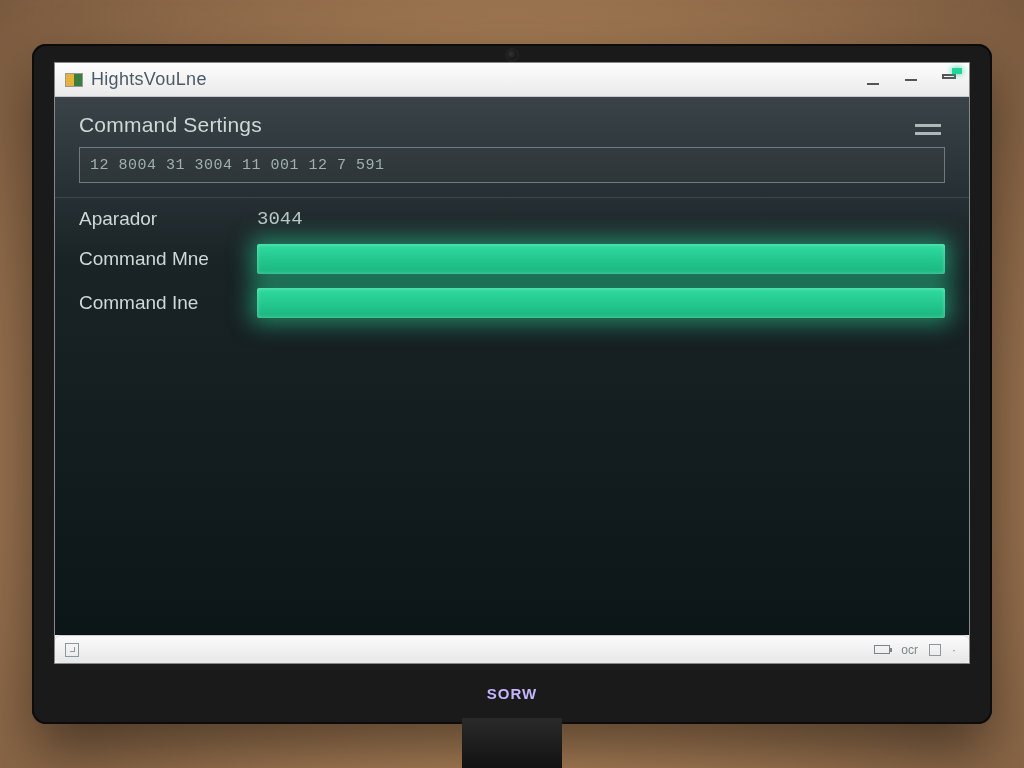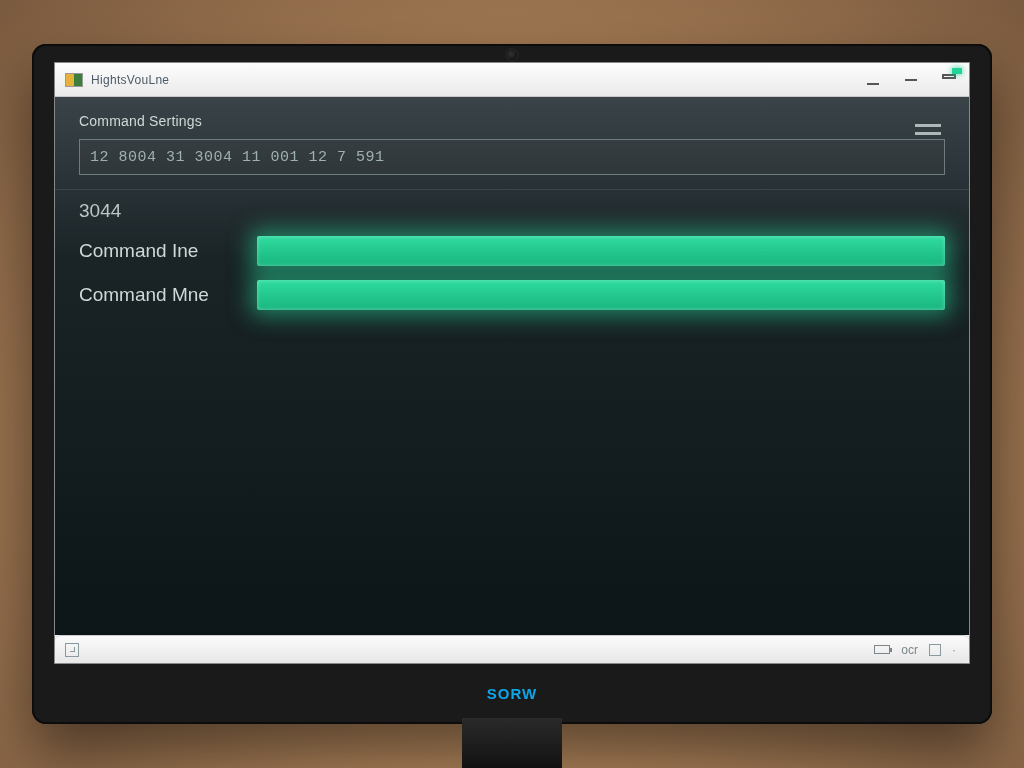--- a/index.html
+++ b/index.html
@@ -20,21 +20,21 @@
     position: relative;
   }
   .webcam {
     position: absolute; top: 6px; left: 50%; transform: translateX(-50%);
     width: 10px; height: 10px; border-radius: 50%;
     background: radial-gradient(circle at 40% 40%, #333 0%, #111 80%);
     box-shadow: 0 0 0 2px #222;
   }
   .brand {
     position: absolute; bottom: 22px; left: 50%; transform: translateX(-50%);
-    color: #0ea5e9; font-weight: bold; font-size: 15px; letter-spacing: 1px;
+    color: #c4b5fd; font-weight: bold; font-size: 15px; letter-spacing: 1px;
   }
   .stand {
     position: absolute; bottom: -54px; left: 50%; transform: translateX(-50%);
     width: 100px; height: 60px;
     background: linear-gradient(180deg,#2a2a2a,#0d0d0d);
     border-radius: 0 0 10px 10px;
   }
   .stand::after{
     content:""; position:absolute; bottom:-16px; left:50%; transform:translateX(-50%);
     width:260px; height:18px; background:linear-gradient(180deg,#2a2a2a,#0c0c0c);
@@ -50,40 +50,40 @@
     width: 100%; height: 100%;
     background: #f0f0f0;
     display: flex; flex-direction: column;
     border: 1px solid #888;
   }
 
   .titlebar {
     height: 34px; background: linear-gradient(#fdfdfd,#eaeaea);
     border-bottom: 1px solid #c8c8c8;
     display: flex; align-items: center; padding: 0 10px;
-    font-size: 12px; color: #4b5a66;
+    font-size: 18px; color: #4b5a66;
   }
   .titlebar .appicon {
     width: 18px; height: 14px; margin-right: 8px;
     background: linear-gradient(90deg,#e6b23c 0 50%,#3c7f3c 50% 100%);
     border: 1px solid #999;
   }
   .titlebar .title { font-weight: 500; letter-spacing: 0.3px; }
   .winctrls { margin-left: auto; display: flex; gap: 18px; align-items: center; }
   .winbtn { width: 20px; height: 16px; display:flex; align-items:center; justify-content:center; color:#555; cursor:pointer; }
   .winbtn svg { width: 14px; height: 12px; stroke:#555; stroke-width:2; fill:none; }
 
   .content {
     flex: 1;
     background: linear-gradient(180deg,#3a4348 0%, #1a2326 30%, #0c1517 100%);
     color: #cfd8d6; position: relative; padding: 0 0 0 0;
   }
 
   .section-heading {
-    padding: 16px 40px 10px 24px; font-size: 14px; color: #cfd8d6; font-weight: 500;
+    padding: 16px 40px 10px 24px; font-size: 21px; color: #cfd8d6; font-weight: 500;
     letter-spacing: 0.2px;
   }
 
   .string-input {
     margin: 0 24px 14px 24px;
     border: 1px solid #6d7b7e; background: rgba(255,255,255,0.02);
     height: 36px; display: flex; align-items: center; padding: 0 10px;
     color: #9fb0ae; font-family: "Courier New", monospace; font-size: 15px;
     letter-spacing: 0.5px;
   }
@@ -100,21 +100,21 @@
     letter-spacing: 0.5px; font-family: "Courier New", monospace;
   }
 
   .divider { height: 1px; background: #3a474b; margin: 8px 0 0 0; }
 
   .row {
     display: flex; align-items: center; padding: 10px 24px 4px 24px;
     gap: 18px;
   }
   .row .label { min-width: 160px; font-size: 19px; color: #cfd8d6; }
-  .row .value { font-size: 19px; color: #bac7c5; }
+  .row .value { font-size: 19px; color: #bac7c5; font-family: Liberation Mono, monospace; }
 
   .bar-outline {
     flex: 1; height: 30px; border: none; position: relative;
   }
   .bar-fill {
     height: 100%; width: 100%;
     background: linear-gradient(180deg,#2fdca0,#19b57f);
     box-shadow: 0 0 22px 6px rgba(38,210,150,0.55), inset 0 0 4px rgba(255,255,255,0.35);
     border-radius: 2px;
   }
@@ -186,32 +186,33 @@
 
       <div class="string-input">
         <span>12 8004 31 3004 11 001 12 7 591</span>
       </div>
 
 
       <div class="divider"></div>
 
 
       <div class="row">
+        <div class="label">Aparador</div>
         <div class="value">3044</div>
+      </div>
+
+      <div class="row">
+        <div class="label">Command Mne</div>
+        <div class="bar-outline">
+          <div class="bar-fill"></div>
+        </div>
       </div>
 
       <div class="row">
         <div class="label">Command Ine</div>
-        <div class="bar-outline">
-          <div class="bar-fill"></div>
-        </div>
-      </div>
-
-      <div class="row">
-        <div class="label">Command Mne</div>
         <div class="bar-outline">
           <div class="bar-fill"></div>
         </div>
       </div>
 
     </div>
 
     <div class="statusbar">
       <div class="left-icon"></div>
       <div class="spacer"></div>

